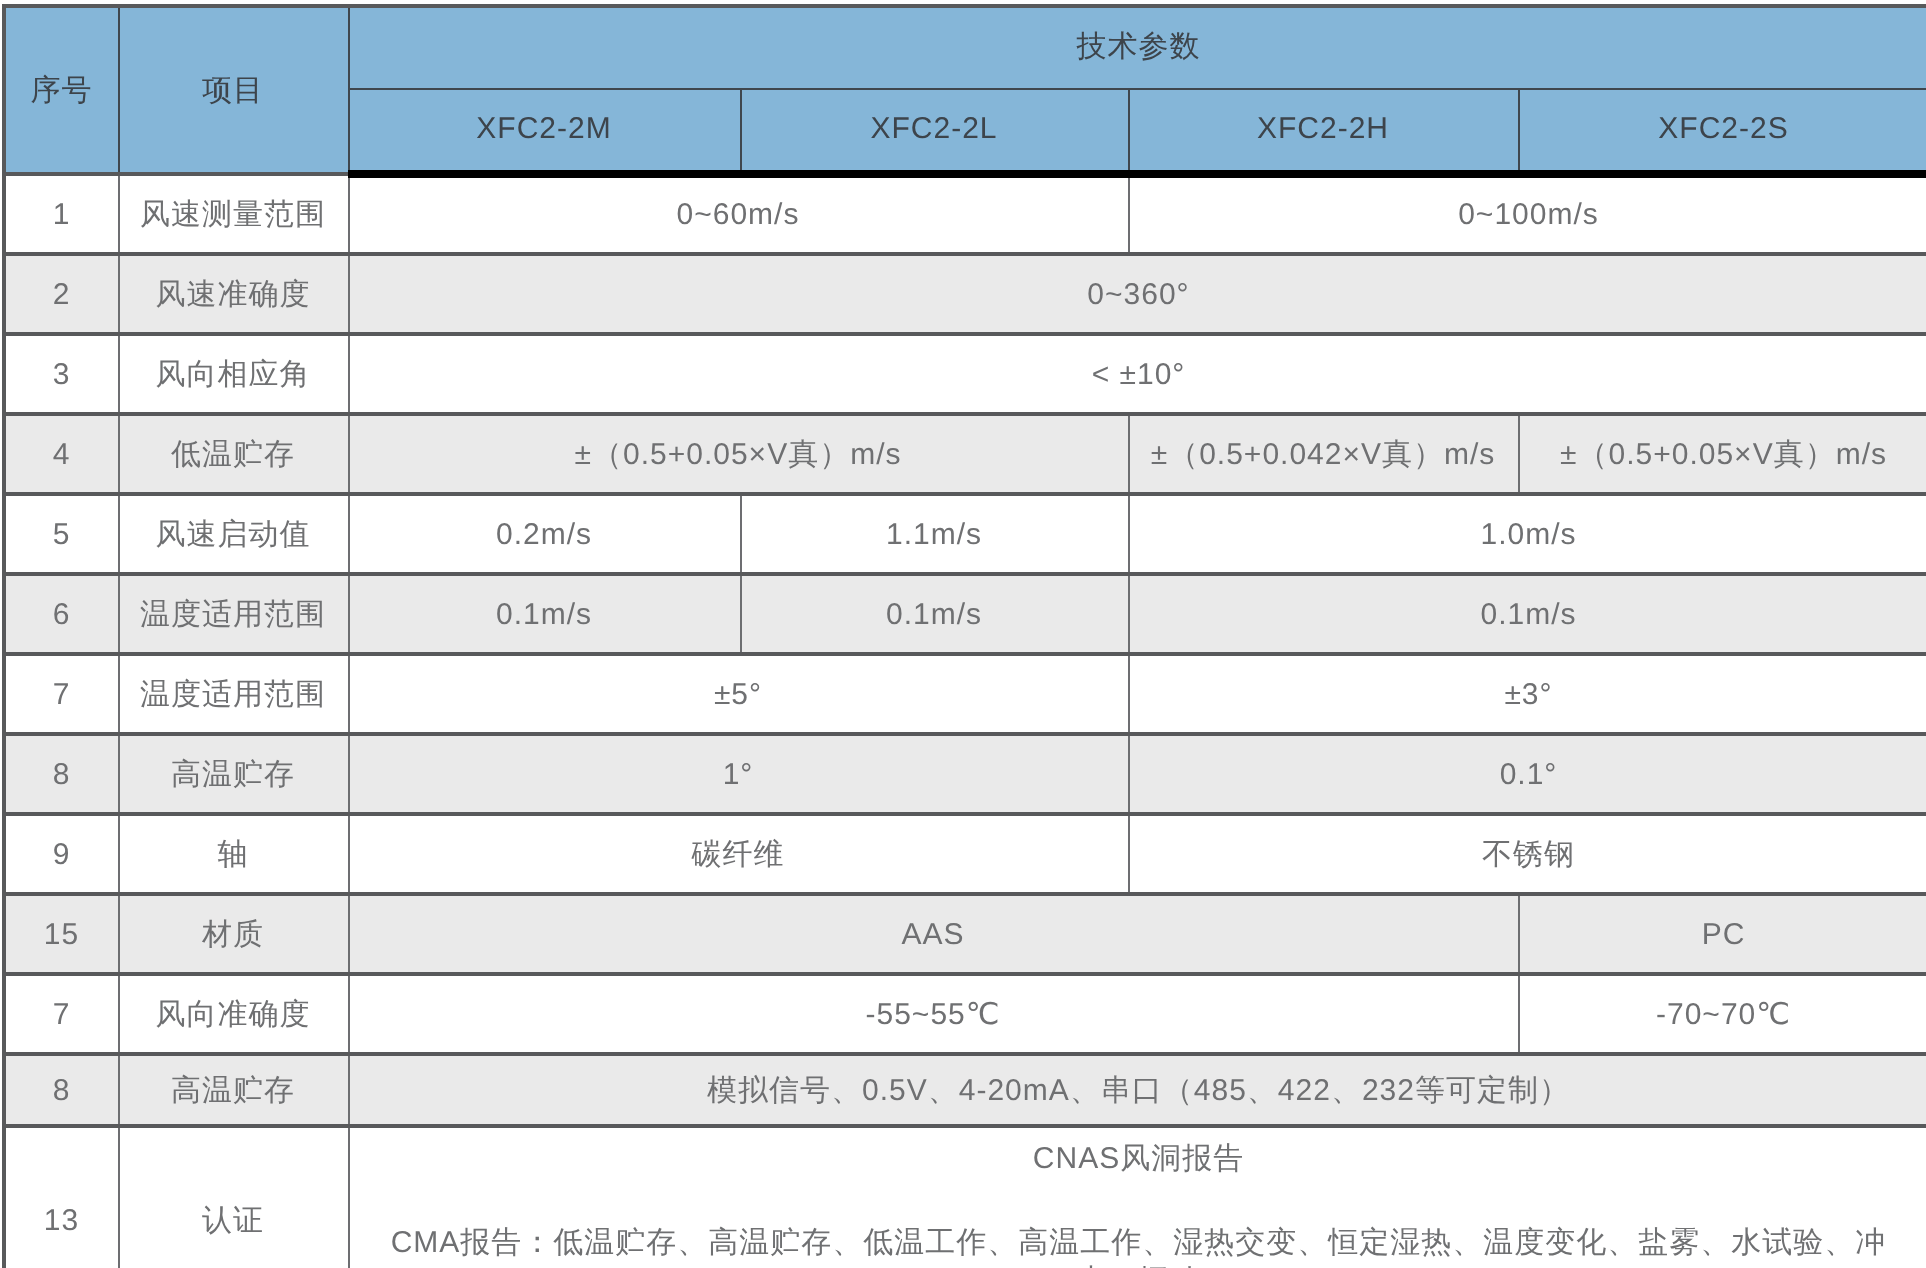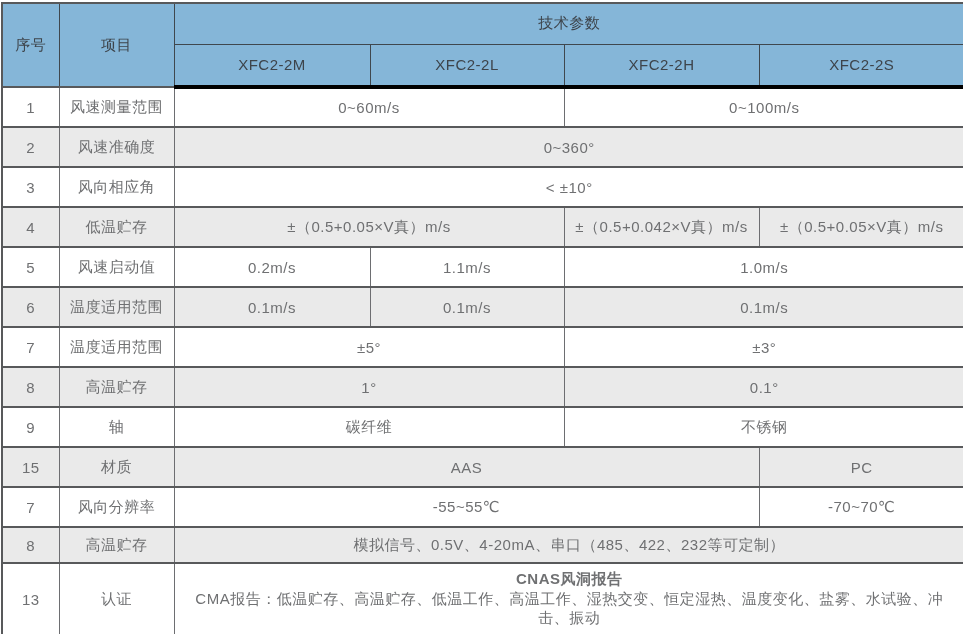--- a/index.html
+++ b/index.html
@@ -42,21 +42,21 @@
     color: #3d444b;
     border-color: #3f474e;
   }
   thead tr.params-row th { height: 41px; border-bottom: 1px solid #3f474e; }
   thead tr.models-row th { height: 43px; border-bottom: 4px solid #000000; }
   tbody tr { height: 40px; background: #ffffff; }
   tbody tr:nth-child(even) { background: #eaeaea; }
   tbody tr.r12 { height: 36px; }
   tbody tr.r13 { height: 66px; }
   td.cert-cell { padding: 6px 10px; }
-  td.cert-cell .cert-line1 { margin-bottom: 1px; font-weight: bold; }
+  td.cert-cell .cert-line1 { margin-bottom: 23px; }
 </style>
 </head>
 <body>
 
 <div class="page">
   <table class="spec">
     <colgroup>
       <col style="width:57px">
       <col style="width:115px">
       <col style="width:196px">
@@ -134,21 +134,21 @@
         <td colspan="2">不锈钢</td>
       </tr>
       <tr>
         <td>15</td>
         <td>材质</td>
         <td colspan="3">AAS</td>
         <td>PC</td>
       </tr>
       <tr>
         <td>7</td>
-        <td>风向分辨率</td>
+        <td>风向准确度</td>
         <td colspan="3">-55~55℃</td>
         <td>-70~70℃</td>
       </tr>
       <tr class="r12">
         <td>8</td>
         <td>高温贮存</td>
         <td colspan="4">模拟信号、0.5V、4-20mA、串口（485、422、232等可定制）</td>
       </tr>
       <tr class="r13">
         <td>13</td>

